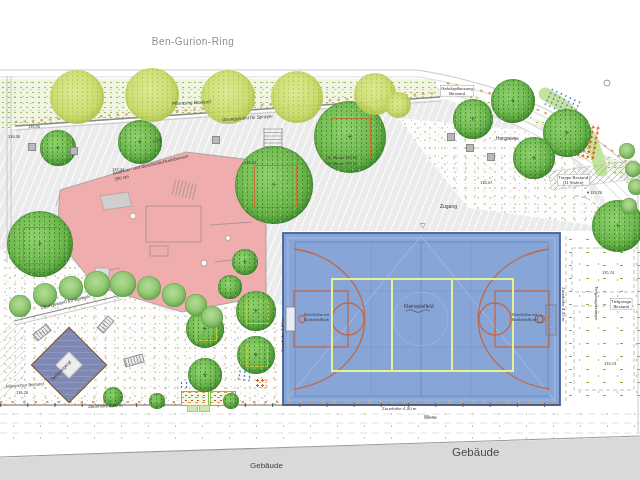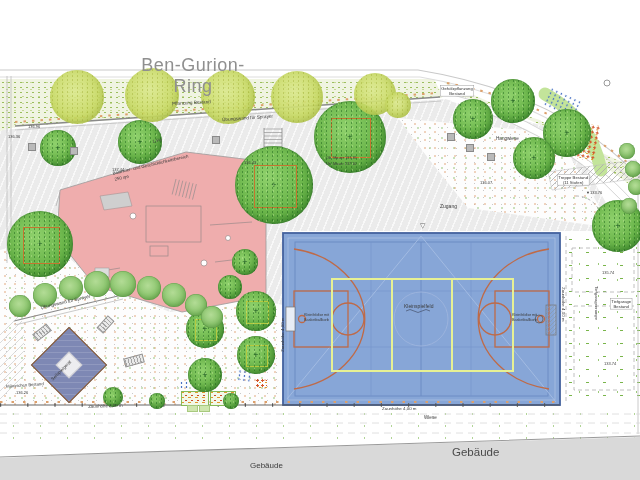--- a/index.html
+++ b/index.html
@@ -63,22 +63,22 @@
   .dia-in{position:absolute;left:50%;top:50%;width:17px;height:17px;transform:translate(-50%,-50%);
     background:#ededf0;border:.5px solid #c9c9cf;}
   .dots{position:absolute;}
   .dots-blue{background-image:radial-gradient(#4a72c4 1px,transparent 1.2px);background-size:5px 4px;}
   .dots-red{background-image:radial-gradient(#d4552a 1px,transparent 1.2px),
             radial-gradient(#e0a030 .9px,transparent 1.1px);background-size:5px 5px,6px 5px;background-position:0 0,2px 2px;}
   .playrect{position:absolute;border:1px solid #86bb58;background-color:#f2f8e8;
     background-image:radial-gradient(#cf4a28 1px,transparent 1.2px),radial-gradient(#e09a2e 1px,transparent 1.2px);
     background-size:6px 5px,7px 5px;background-position:1px 1px,4px 3px;}
   .tile{position:absolute;background:#cfe6ae;border:.5px solid #a8c97f;}
-  #street-label{position:absolute;left:128px;top:55px;width:130px;text-align:center;
-    font-size:18px;letter-spacing:.5px;color:#8f8f8f;}
+  #street-label{position:absolute;left:128px;top:36px;width:130px;text-align:center;
+    font-size:10px;letter-spacing:.5px;color:#8f8f8f;}
   #building-label{position:absolute;left:452px;top:446px;font-size:11.5px;color:#4a4a4a;}
 </style>
 </head>
 <body>
 
 <div id="plan" style="--crt-blue: #87a6d7; --crt-orange: #bf6a47; --crt-yellow: #e7f193; --pg-pink: #efadad; --equip-blue: #7e88b4;">
 
   <div class="zone" id="z-plaza"></div>
   <div class="zone" id="z-hatch"></div>
   <div class="zone" id="z-hatch2"></div>

